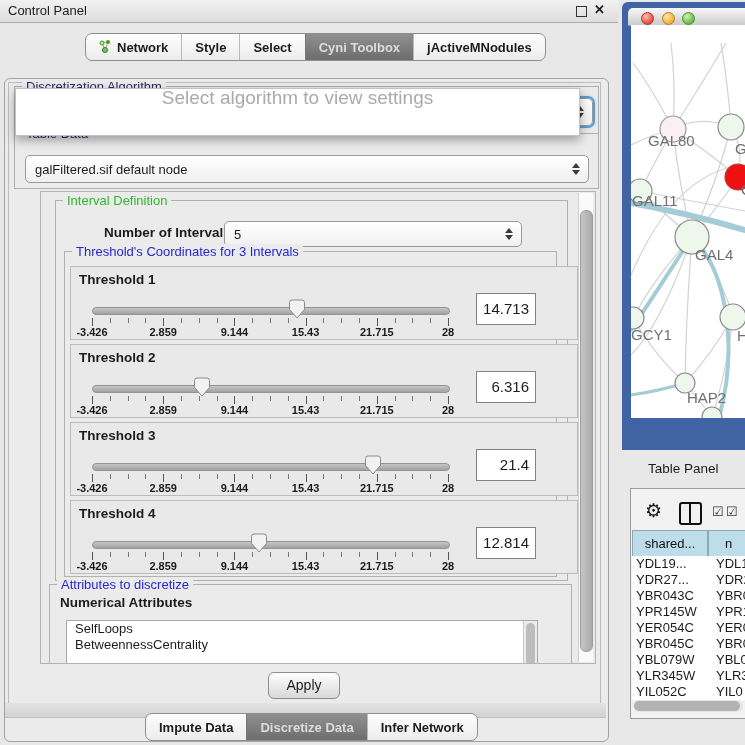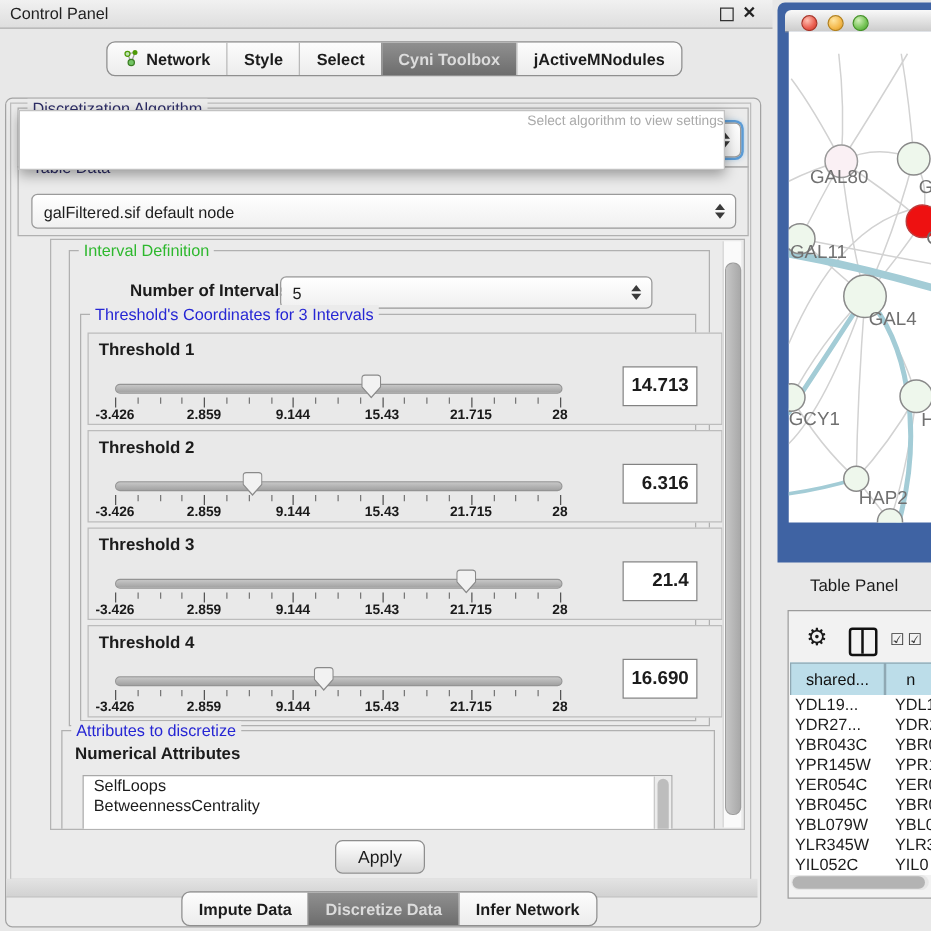--- a/index.html
+++ b/index.html
@@ -39,43 +39,43 @@
   .combo .val{padding-left:9px;flex:1;}
   .spin{position:absolute;right:8px;top:50%;transform:translateY(-50%);display:flex;flex-direction:column;gap:2px;}
   .spin i{display:block;width:0;height:0;border-left:4px solid transparent;border-right:4px solid transparent;}
   .spin i.up{border-bottom:5px solid #3a3a3a;}
   .spin i.dn{border-top:5px solid #3a3a3a;}
   .combo.focused{box-shadow:0 0 0 2px #5b9bd5,0 0 5px #7ab3e0;}
 
   
   #popup{left:15px;top:88px;width:563px;height:46px;background:#fff;border:1px solid #c2c2c2;
      box-shadow:0 4px 10px rgba(0,0,0,.35);z-index:50;}
-  #popup .hint{text-align:right;color:#aaaaaa;font-size:11px;line-height:15px;margin-top:1px;}
+  #popup .hint{text-align:center;color:#aaaaaa;font-size:19px;line-height:15px;margin-top:1px;}
   #popup .opt{font-size:13.5px;line-height:15px;padding-left:2px;}
   #popup .opt.bold{font-weight:bold;}
 
   
   #scrollpane{left:40px;top:191px;width:554px;height:471px;border:1px solid #b3b3b3;background:#ebebeb;overflow:hidden;}
   .vsb-track{position:absolute;right:2px;top:1px;width:14px;height:469px;background:#fafafa;border-left:1px solid #d0d0d0;}
   .vsb-thumb{position:absolute;left:1px;width:11px;border-radius:6px;background:linear-gradient(90deg,#c6c6c6,#a9a9a9);border:1px solid #9e9e9e;}
   .lsb-thumb{position:absolute;border-radius:5px;background:#bdbdbd;}
 
   
   .bold-label{font-weight:bold;font-size:13.5px;}
   .thr-panel{position:relative;width:478px;height:72px;background:#e9e9e9;border:1px solid #bcbcbc;margin:0 0 4px 5px;padding-left:28px;}
   .thr-panel .t-label{position:absolute;left:8px;top:5px;}
   .thr-track{position:absolute;left:21px;top:40px;width:356px;height:6px;border-radius:4px;
      background:linear-gradient(#c6c6c6,#a2a2a2);border:1px solid #949494;}
   .thr-thumb{position:absolute;top:32px;width:16px;height:20px;}
   .tick{position:absolute;top:51px;width:1px;background:#555;}
   .tick.major{height:8px;}
   .tick.minor{height:5px;top:51px;background:#777;}
   .tick-label{position:absolute;top:59px;transform:translateX(-50%);font-size:11px;font-weight:bold;color:#1a1a1a;}
-  .thr-value{position:absolute;left:427px;top:26px;width:52px;height:30px;background:#fff;border:1px solid #828282;
-     font-size:15px;text-align:right;line-height:30px;padding-right:6px;font-weight:bold;}
+  .thr-value{position:absolute;left:405px;top:26px;width:52px;height:30px;background:#fff;border:1px solid #828282;
+     font-size:15px;text-align:right;line-height:30px;padding-right:6px;}
 
   
   #attr-list{position:absolute;left:16px;top:35px;width:470px;height:58px;background:#fff;border:1px solid #a8a8a8;overflow:hidden;}
   #attr-list .item{font-size:13px;line-height:15.5px;padding-left:8px;white-space:nowrap;}
   #attr-sb{position:absolute;right:0;top:0;width:13px;height:100%;background:#ececec;border-left:1px solid #c9c9c9;}
 
   
   #apply-btn{left:268px;top:672px;width:70px;height:25px;border:1px solid #8e8e8e;border-radius:6px;
      background:linear-gradient(#ffffff,#d8d8d8);font-size:14px;text-align:center;line-height:25px;}
 
@@ -322,21 +322,21 @@
               <span class="tick minor" style="left: 323.6px;"></span>
               <span class="tick minor" style="left: 341.4px;"></span>
               <span class="tick minor" style="left: 359.2px;"></span>
               <span class="tick major" style="left: 377px;"></span>
               <span class="tick-label" style="left: 21px;">-3.426</span>
               <span class="tick-label" style="left: 92.2px;">2.859</span>
               <span class="tick-label" style="left: 163.4px;">9.144</span>
               <span class="tick-label" style="left: 234.6px;">15.43</span>
               <span class="tick-label" style="left: 305.8px;">21.715</span>
               <span class="tick-label" style="left: 377px;">28</span>
-              <div class="thr-value">16.690</div>
+              <div class="thr-value">12.814</div>
             </div>
           </div>
       </div>
     </div>
 
     <div class="group" style="position:absolute;left:8px;top:392px;width:521px;height:110px;">
       <span class="chip blue">Attributes to discretize</span>
       <span class="bold-label" style="position:absolute;left:10px;top:10px;">Numerical Attributes</span>
       <div id="attr-list">
         <div id="attr-items">

